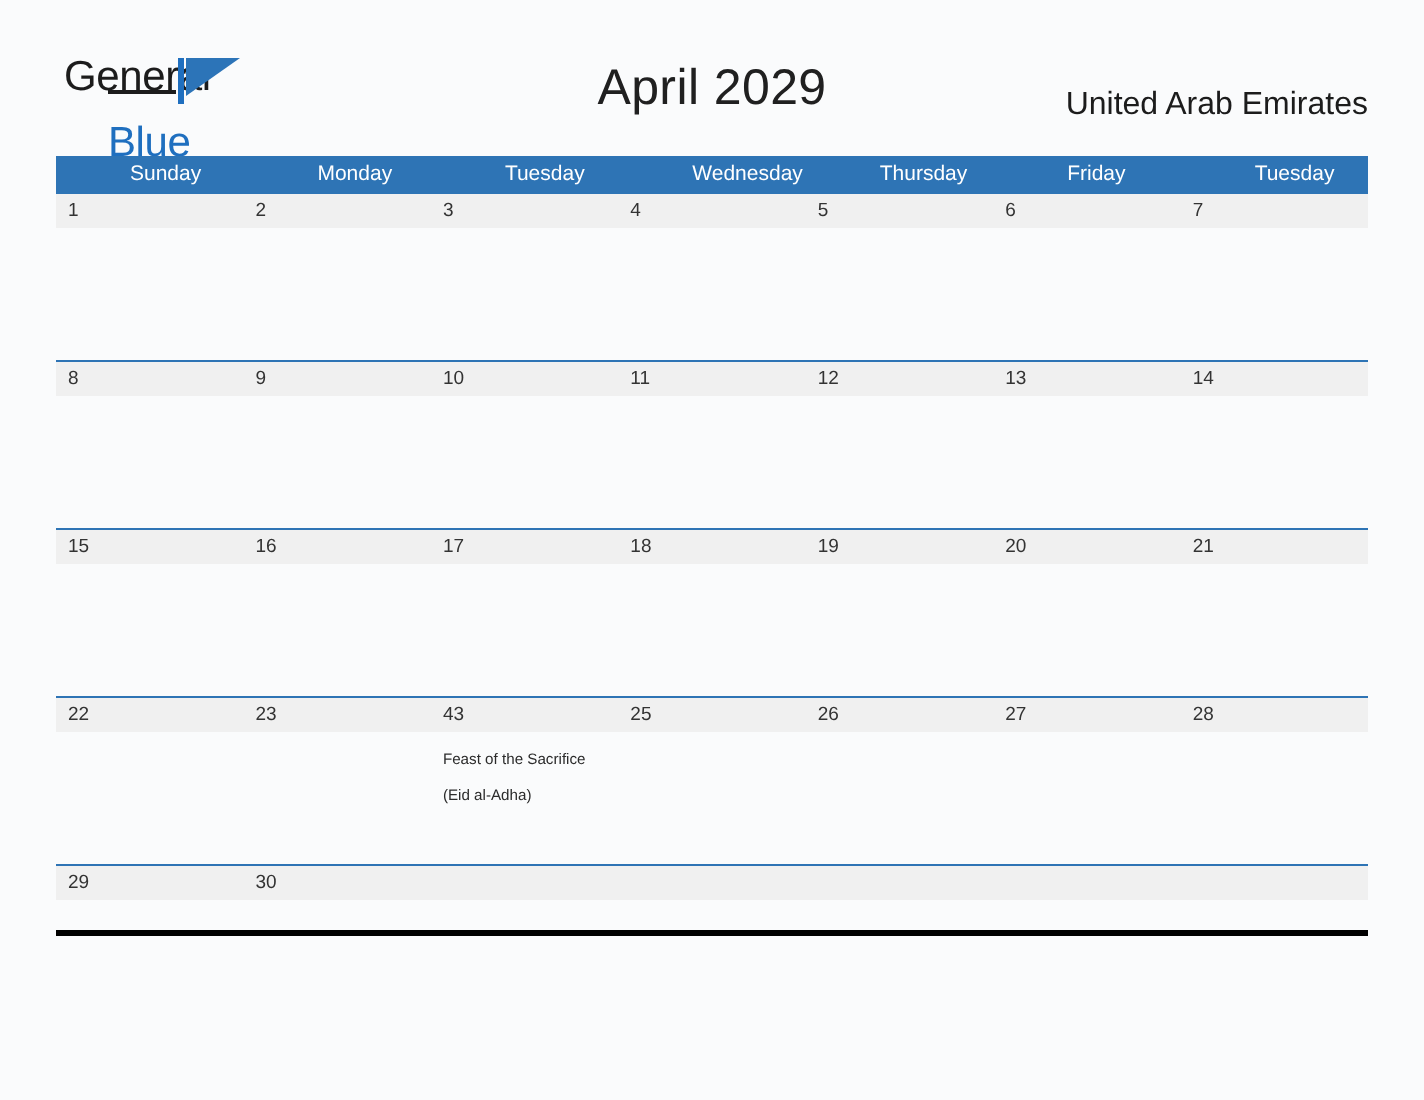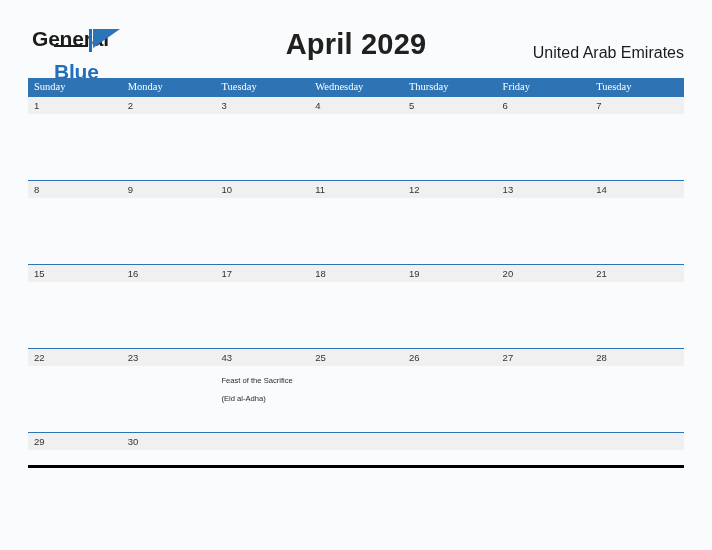--- a/index.html
+++ b/index.html
@@ -28,21 +28,20 @@
     height: 78px;
   }
 
   .logo {
     position: absolute;
     left: 32px;
     top: 28px;
     width: 92px;
     height: 42px;
     user-select: none;
-    font-weight: bold;
   }
   .logo-general {
     position: absolute;
     left: 0;
     top: 0;
     font-size: 21px;
     line-height: 21px;
     color: #1c1c1c;
     letter-spacing: -0.2px;
     font-family: "Liberation Sans", sans-serif;
@@ -90,25 +89,25 @@
     height: 2px;
     background: #1c1c1c;
   }
 
   .title {
     position: absolute;
     left: 0;
     right: 0;
     top: 27px;
     text-align: center;
-    font-size: 29px;
+    font-size: 25px;
     line-height: 34px;
     color: #202020;
     font-family: "Liberation Sans", sans-serif;
-    font-weight: bold;
+    font-weight: normal;
     letter-spacing: 0.2px;
   }
 
   .country {
     position: absolute;
     right: 28px;
     top: 45px;
     font-size: 16px;
     line-height: 16px;
     color: #1c1c1c;
@@ -130,23 +129,24 @@
     background: #2e74b5;
     height: 18px;
   }
   .weekday {
     flex: 1 1 0;
     box-sizing: border-box;
     padding-left: 6px;
     font-size: 10.5px;
     line-height: 18px;
     color: #ffffff;
-    font-family: Liberation Serif, serif;
+    font-family: Liberation Sans, sans-serif;
     white-space: nowrap;
     overflow: hidden;
+    margin-left: 31px;
   }
 
   .week-row {
     width: 100%;
     border-top: 1px solid #2e74b5;
     box-sizing: border-box;
   }
   .week-row:first-of-type {
     border-top: none;
   }

